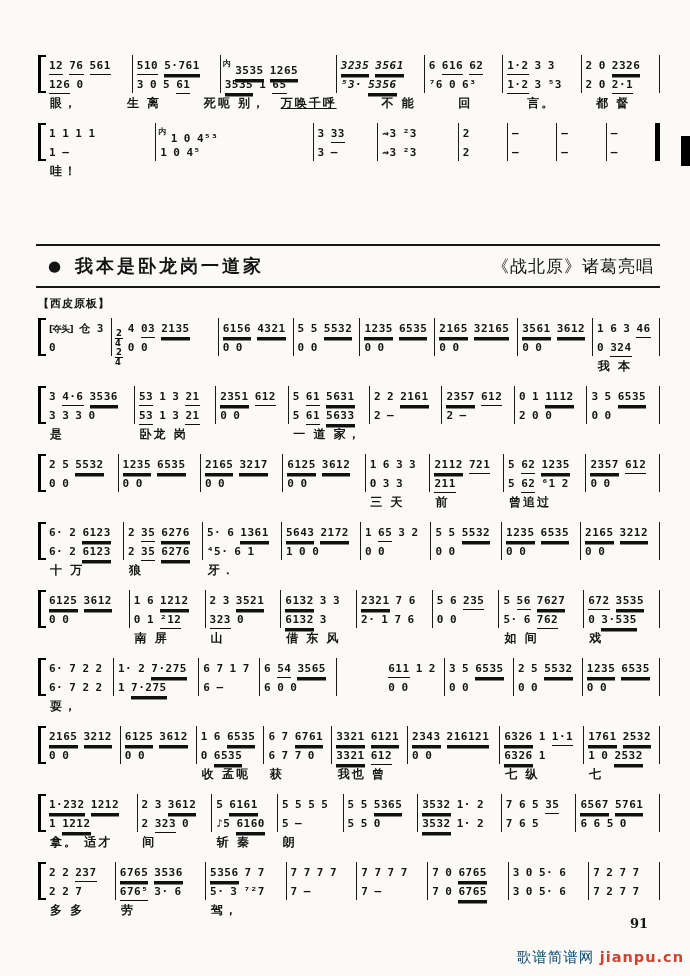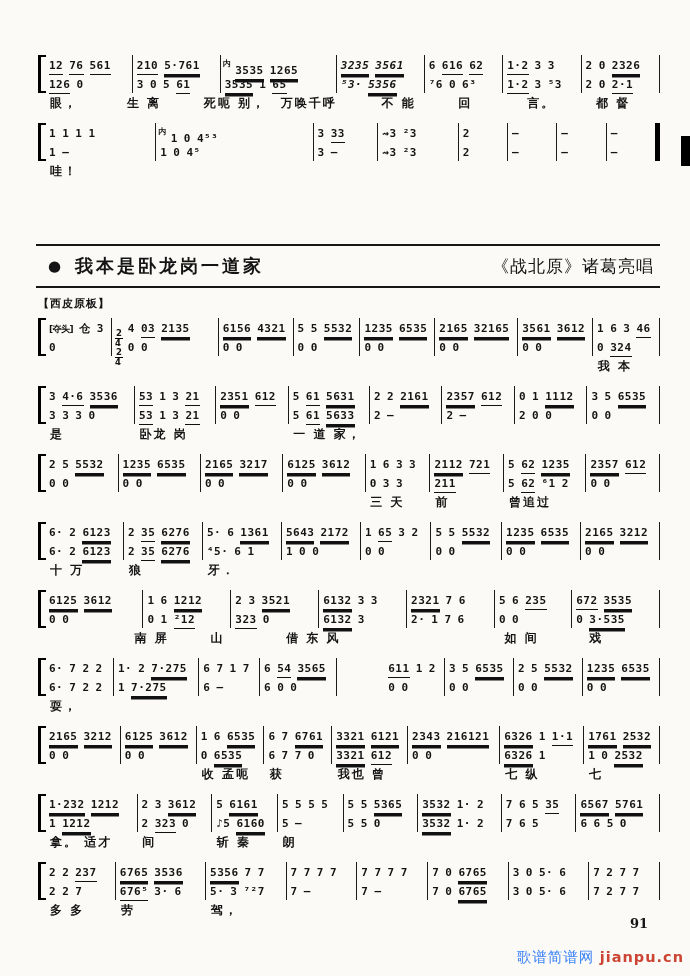--- a/index.html
+++ b/index.html
@@ -32,38 +32,38 @@
   #title-block{position:absolute;left:36px;top:244px;width:624px;}
   .rule{height:2px;background:#161616;}
   .title-row{display:flex;align-items:center;padding:8px 6px 8px 12px;}
   .bullet{font-size:15px;margin-right:14px;line-height:1;}
   .song-title{font-size:18px;font-weight:bold;letter-spacing:3px;}
   .attribution{margin-left:auto;font-family:"DejaVu Serif",serif;font-size:17px;letter-spacing:1px;}
   #tempo-tag{position:absolute;left:38px;top:296px;font-size:11px;font-weight:bold;letter-spacing:1px;}
   
   #page-number{position:absolute;right:42px;top:916px;font-size:13px;font-weight:bold;font-family:"DejaVu Serif",serif;}
   #watermark{position:absolute;right:6px;top:948px;font-size:14.5px;letter-spacing:1px;}
-  #watermark .wm-site{color:#3b82f6;}
+  #watermark .wm-site{color:#0c4a6e;}
   #watermark .wm-link{color:#cc4433;font-weight:bold;}
   #edge-mark{position:absolute;right:0;top:136px;width:9px;height:30px;background:#000;}
 </style>
 </head>
 <body>
 
 <div id="top-music" class="section" style="top:55px;">
     <div class="system">
       <div class="bracket"></div>
       <div class="sys-body">
         <div class="voices">
           <div class="barcol" style="flex-grow: 9;">
             <div class="bv1"><span class="tok u1">12</span><span class="tok u1">76</span><span class="tok u1">561</span></div>
             <div class="bv2"><span class="tok u1">126</span><span class="tok">0</span></div>
           </div>
           <div class="barcol" style="flex-grow: 9;">
-            <div class="bv1"><span class="tok u1">210</span><span class="tok u2">5·761</span></div>
+            <div class="bv1"><span class="tok u1">510</span><span class="tok u2">5·761</span></div>
             <div class="bv2"><span class="tok">3</span><span class="tok">0</span><span class="tok">5</span><span class="tok u1">61</span></div>
           </div>
           <div class="barcol" style="flex-grow: 12;">
             <div class="bv1"><span class="tok ann">内</span><span class="tok u2">3535</span><span class="tok u2">1265</span></div>
             <div class="bv2"><span class="tok u2">3535</span><span class="tok">1</span><span class="tok u1">65</span></div>
           </div>
           <div class="barcol" style="flex-grow: 9; font-style: italic;">
             <div class="bv1"><span class="tok u2">3235</span><span class="tok u2">3561</span></div>
             <div class="bv2"><span class="tok">⁵3·</span><span class="tok u2">5356</span></div>
           </div>
@@ -77,21 +77,21 @@
           </div>
           <div class="barcol" style="flex-grow: 8;">
             <div class="bv1"><span class="tok">2</span><span class="tok">0</span><span class="tok u2">2326</span></div>
             <div class="bv2"><span class="tok">2</span><span class="tok">0</span><span class="tok u1">2·1</span></div>
           </div>
         </div>
         <div class="lrow">
           <div class="lcell" style="flex-grow: 9;">眼，</div>
           <div class="lcell" style="flex-grow: 9;">生 离</div>
           <div class="lcell" style="flex-grow: 9;">死呃 别，</div>
-          <div class="lcell" style="flex-grow: 12;">万唤千呼</div>
+          <div class="lcell" style="flex-grow: 12; text-decoration: underline;">万唤千呼</div>
           <div class="lcell" style="flex-grow: 9;">不 能</div>
           <div class="lcell" style="flex-grow: 8;">回</div>
           <div class="lcell" style="flex-grow: 8;">言。</div>
           <div class="lcell" style="flex-grow: 8;">都 督</div>
         </div>
       </div>
     </div>
     <div class="system">
       <div class="bracket"></div>
       <div class="sys-body">
@@ -381,20 +381,24 @@
             <div class="bv2"><span class="tok u2">6132</span><span class="tok">3</span></div>
           </div>
           <div class="barcol" style="flex-grow: 8;">
             <div class="bv1"><span class="tok u2">2321</span><span class="tok">7</span><span class="tok">6</span></div>
             <div class="bv2"><span class="tok">2·</span><span class="tok">1</span><span class="tok">7</span><span class="tok">6</span></div>
           </div>
           <div class="barcol" style="flex-grow: 7;">
             <div class="bv1"><span class="tok">5</span><span class="tok">6</span><span class="tok u1">235</span></div>
             <div class="bv2"><span class="tok">0</span><span class="tok">0</span></div>
           </div>
+          <div class="barcol" style="flex-grow: 9;">
+            <div class="bv1"><span class="tok">5</span><span class="tok u1">56</span><span class="tok u2">7627</span></div>
+            <div class="bv2"><span class="tok">5·</span><span class="tok">6</span><span class="tok u1">762</span></div>
+          </div>
           <div class="barcol" style="flex-grow: 8;">
             <div class="bv1"><span class="tok u1">672</span><span class="tok u2">3535</span></div>
             <div class="bv2"><span class="tok">0</span><span class="tok u2">3·535</span></div>
           </div>
         </div>
         <div class="lrow">
           <div class="lcell" style="flex-grow: 9;"></div>
           <div class="lcell" style="flex-grow: 8;">南 屏</div>
           <div class="lcell" style="flex-grow: 8;">山</div>
           <div class="lcell" style="flex-grow: 8;">借 东 风</div>

